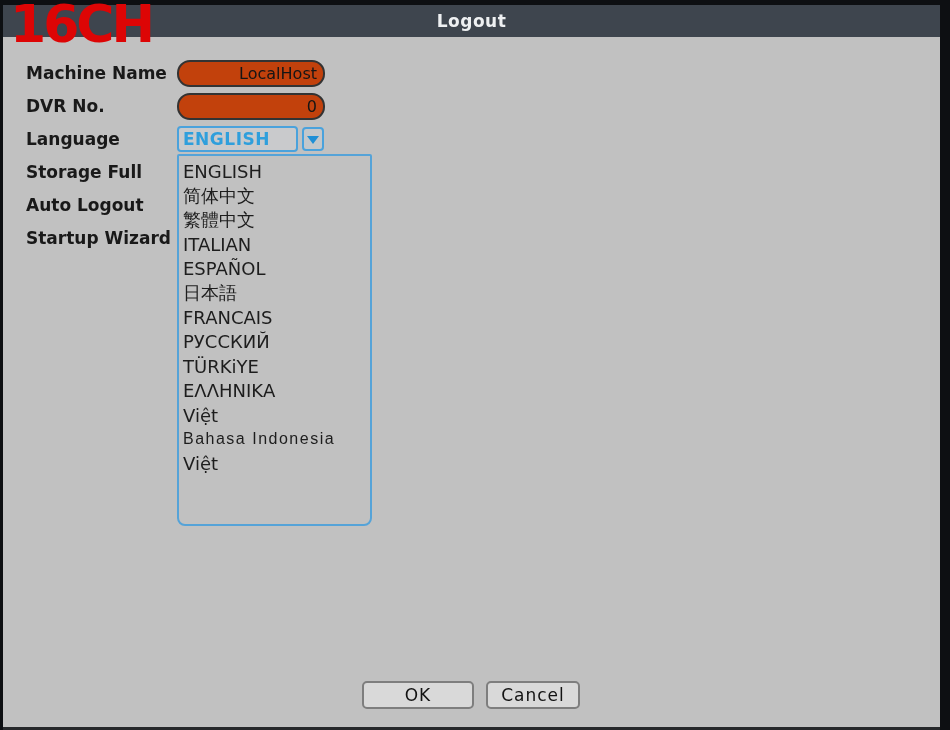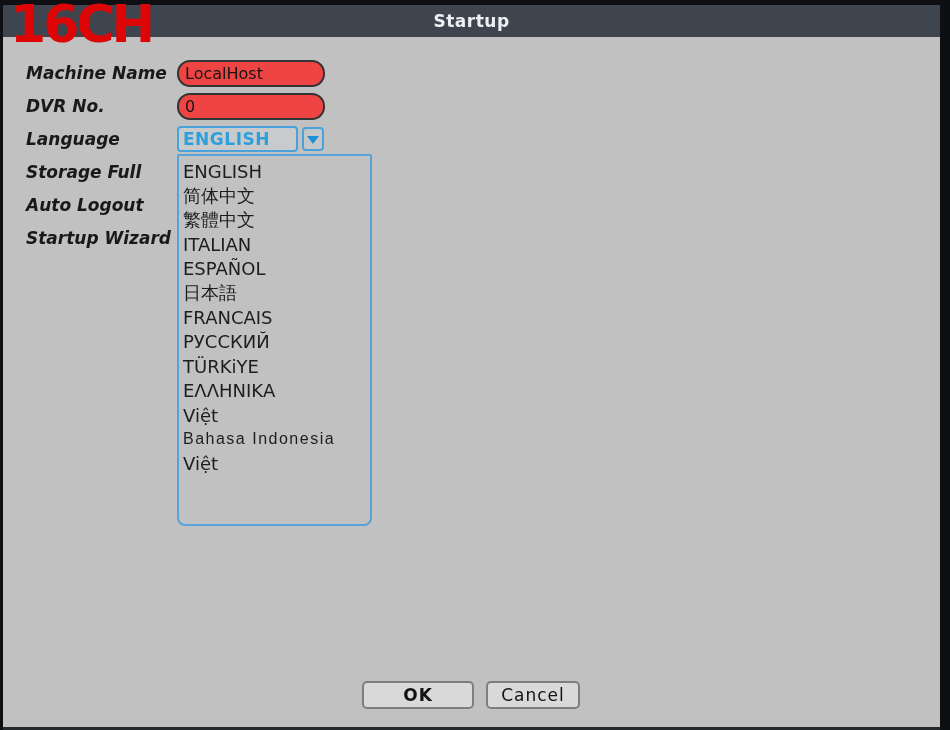--- a/index.html
+++ b/index.html
@@ -22,28 +22,28 @@
   
   .watermark{
     position:absolute;top:-6px;left:10px;z-index:9;
     color:#dd0505;font-size:52px;font-weight:bold;letter-spacing:-3px;
     font-family:"DejaVu Sans",sans-serif;
   }
   
   .labels{position:absolute;left:26px;top:56px;margin:0;padding:0;list-style:none;z-index:3;}
   .labels li{
     height:33px;display:flex;align-items:center;
-    font-size:17px;font-weight:bold;color:#191919;white-space:nowrap;font-style:italic;
+    font-size:17px;font-weight:bold;color:#191919;white-space:nowrap;
   }
   
   .field{
     position:absolute;left:177px;width:148px;height:27px;box-sizing:border-box;
-    background:#ef4444;border:2px solid #333;border-radius:13px;
+    background:#c2410c;border:2px solid #333;border-radius:13px;
     font-family:"DejaVu Sans",sans-serif;font-size:16px;color:#151515;
-    padding:0 6px;outline:none;z-index:3;
+    padding:0 6px;outline:none;z-index:3;text-align:right;
   }
   .f-machine{top:60px;}
   .f-dvr{top:93px;}
   
   .combo{
     position:absolute;left:177px;top:126px;width:121px;height:26px;box-sizing:border-box;
     border:2px solid #4aa2dc;border-radius:4px;background:#c9cacc;
     display:flex;align-items:center;z-index:4;cursor:pointer;
   }
   .combo-text{color:#2f9fdc;font-size:17px;font-weight:bold;padding-left:4px;letter-spacing:.5px;}
@@ -69,35 +69,35 @@
     font-size:18px;color:#1d1d1d;white-space:nowrap;cursor:pointer;
   }
   .lang-item:nth-of-type(12){font-family:Liberation Sans, sans-serif;font-size:16px;letter-spacing:1.5px;}
   
   .btn{
     position:absolute;top:681px;height:28px;box-sizing:border-box;
     background:#d9d9d9;border:2px solid #7e7e7e;border-radius:5px;
     font-family:"DejaVu Sans",sans-serif;font-size:17px;color:#131313;
     display:flex;align-items:center;justify-content:center;cursor:pointer;letter-spacing:1px;
   }
-  .btn-ok{left:362px;width:112px;font-weight:bold;}
+  .btn-ok{left:362px;width:112px;}
   .btn-cancel{left:486px;width:94px;}
 </style>
 </head>
 <body>
 
 <div class="screen">
 
   <div class="edge-top"></div>
   <div class="edge-left"></div>
   <div class="edge-right"></div>
   <div class="edge-bottom"></div>
 
   <div class="titlebar">
-    <span class="title">Startup</span>
+    <span class="title">Logout</span>
   </div>
 
   <div class="watermark">16CH</div>
 
   <ul class="labels">
 
   <li>Machine Name</li>
       <li>DVR No.</li>
       <li>Language</li>
       <li>Storage Full</li>

